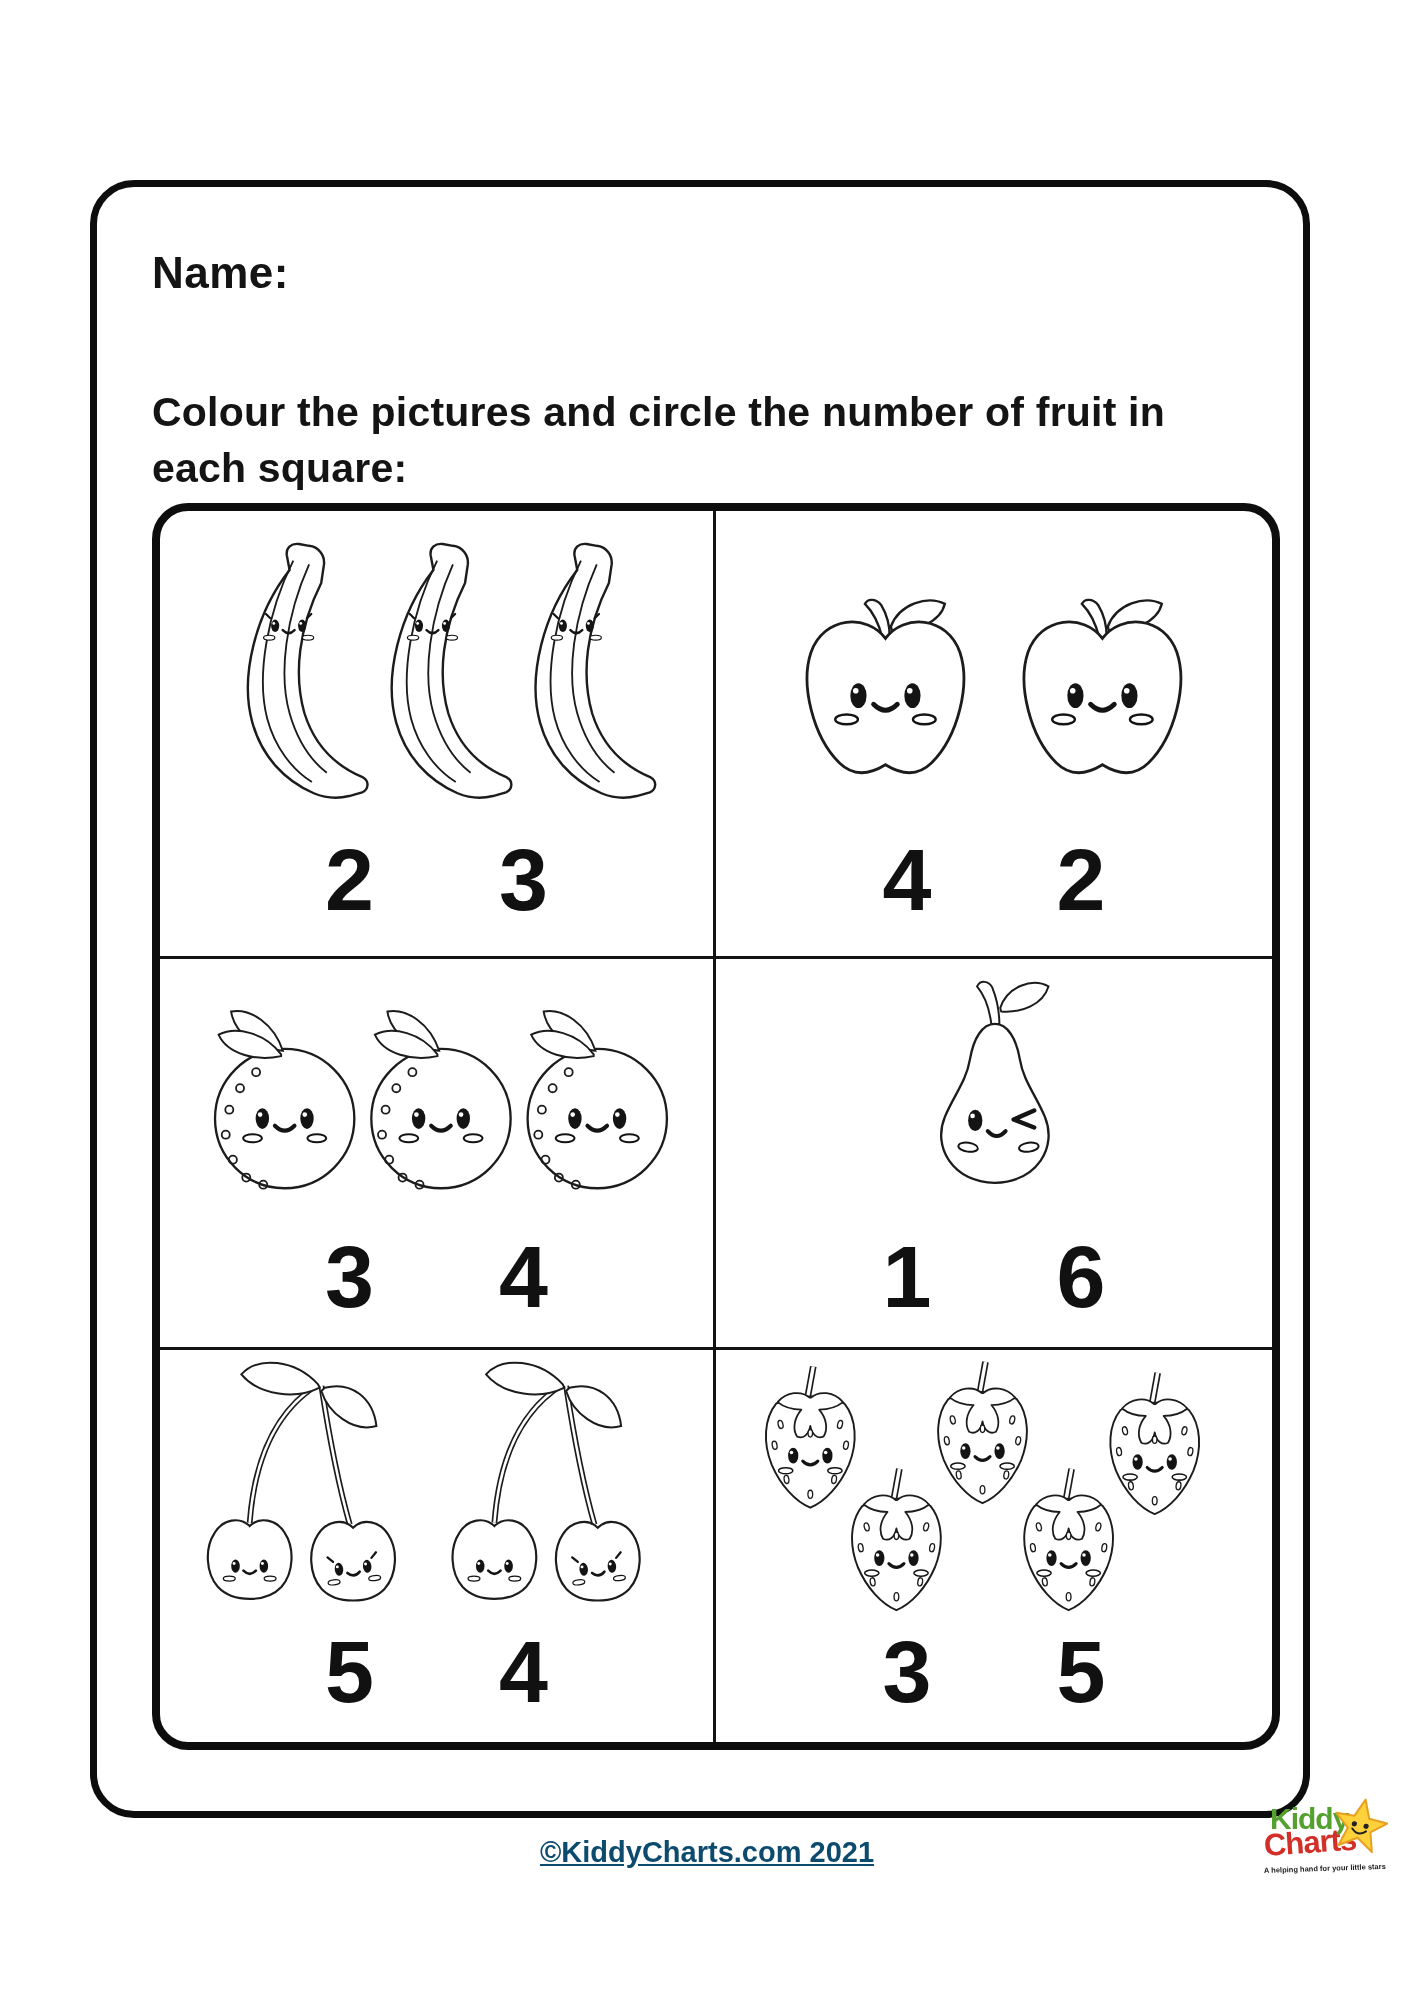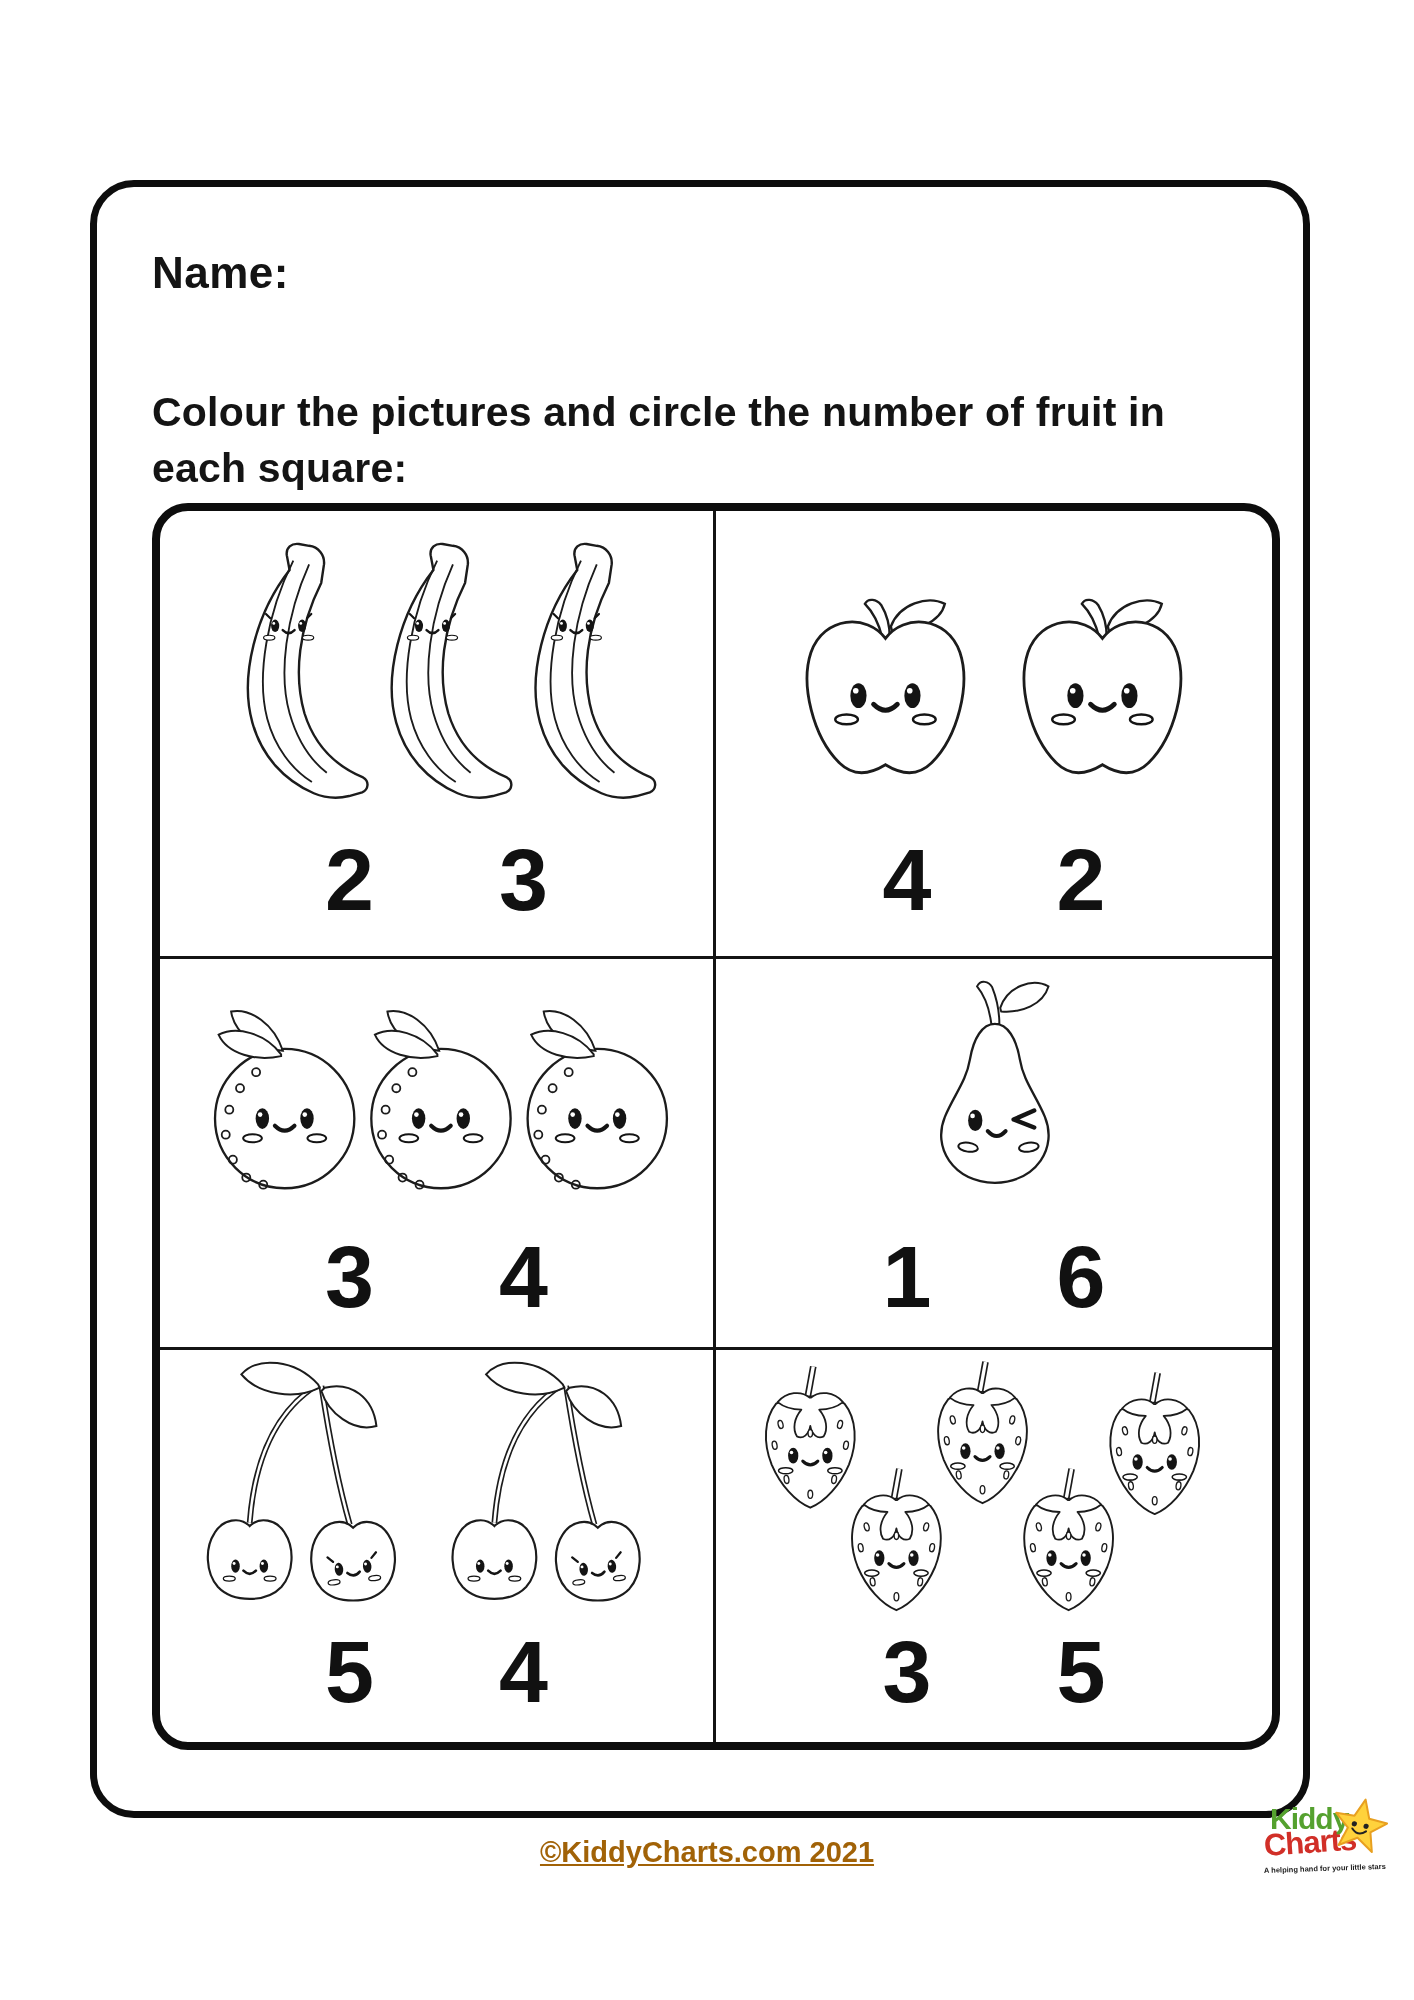--- a/index.html
+++ b/index.html
@@ -55,21 +55,21 @@
   }
   .row1 .numbers{margin-bottom:32px;}
   .num{
     font-size:88px;font-weight:800;color:#111;
     line-height:1;letter-spacing:0;
   }
   .footer-credit{
     position:absolute;left:50%;top:1836px;transform:translateX(-50%);
     font-size:29px;font-weight:600;
     text-decoration:underline;
-    color:#a16207;white-space:nowrap;
+    color:#0c4a6e;white-space:nowrap;
   }
   .logo{
     position:absolute;right:34px;top:1804px;width:116px;height:90px;
   }
   .logo-kiddy{
     font-size:30px;font-weight:800;letter-spacing:-1px;
     color:#55a12f;line-height:1;padding-left:6px;
   }
   .logo-charts{
     font-size:31px;font-weight:800;letter-spacing:-1px;

